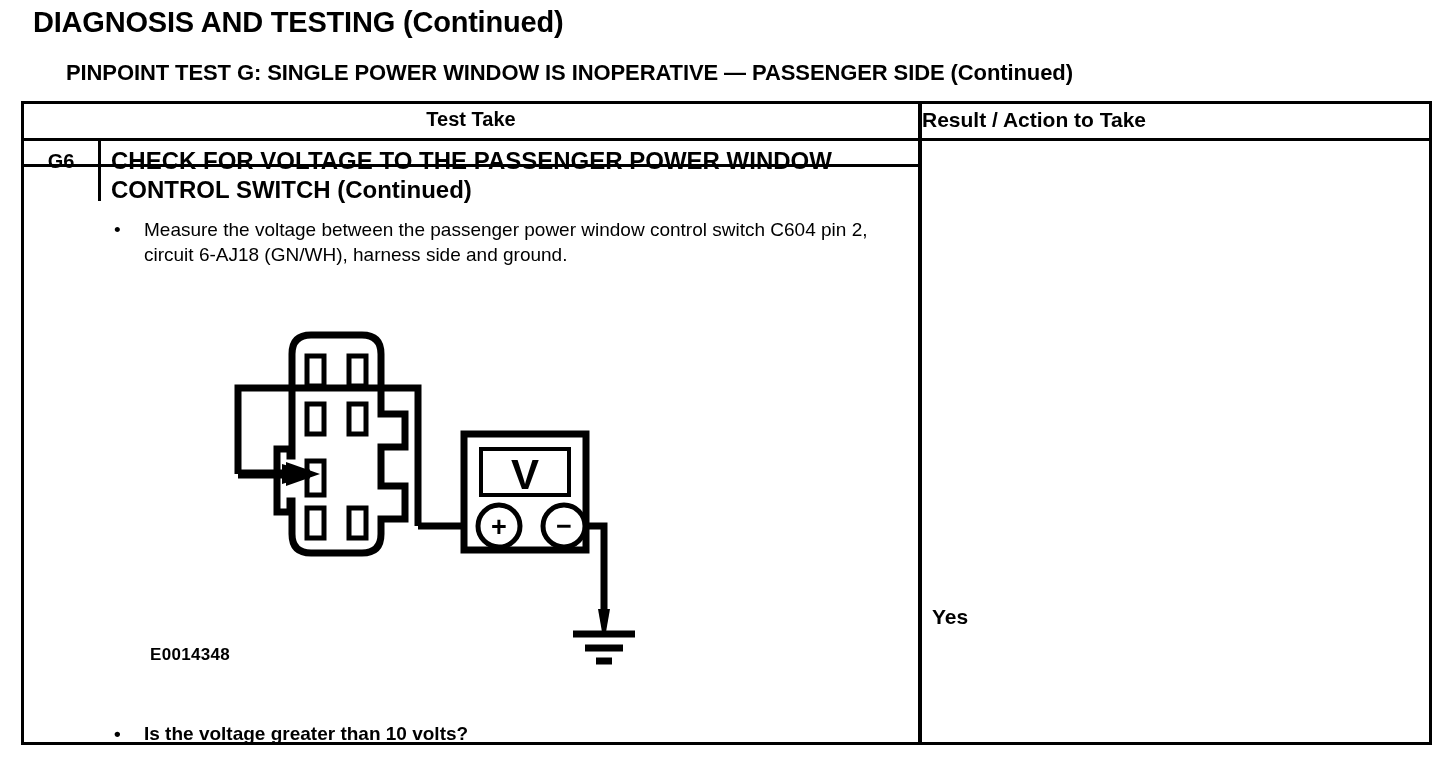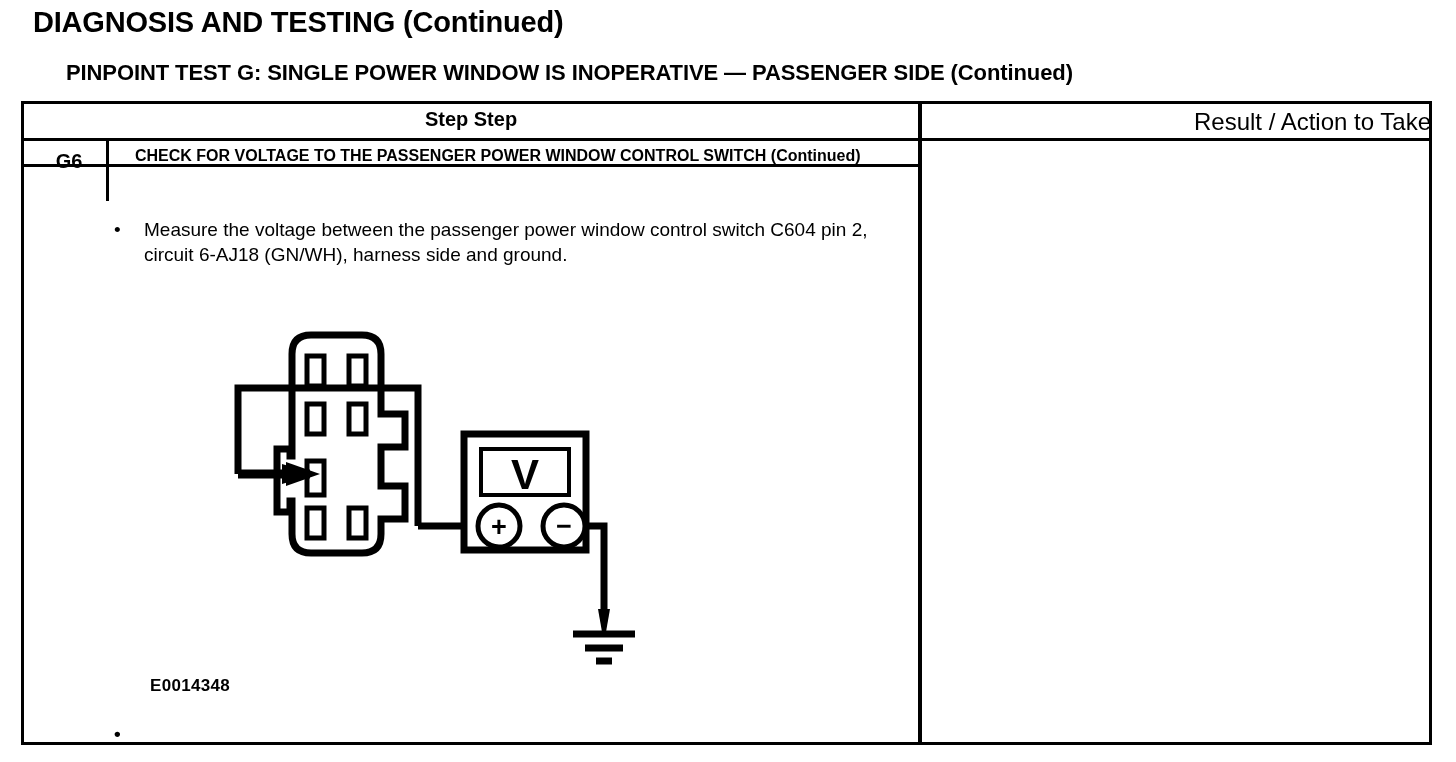--- a/index.html
+++ b/index.html
@@ -75,29 +75,29 @@
     width: 894px;
     text-align: center;
     font-size: 20px;
     font-weight: bold;
   }
   .hdr-result {
     position: absolute;
     left: 898px;
     top: 4px;
     width: 509px;
-    text-align: right;
-    font-size: 24px;
-    font-weight: normal;
+    text-align: left;
+    font-size: 21px;
+    font-weight: bold;
   }
 
   
   .step-band {
     position: absolute;
-    left: 8px;
+    left: 0;
     top: 37px;
     width: 894px;
     height: 60px;
   }
   .step-band-rule {
     position: absolute;
     left: 0;
     top: 60px;
     width: 894px;
     height: 3px;
@@ -118,24 +118,23 @@
     width: 74px;
     text-align: center;
     font-size: 20px;
     font-weight: bold;
   }
   .step-title {
     position: absolute;
     left: 87px;
     top: 5px;
     width: 800px;
-    font-size: 16px;
+    font-size: 24px;
     font-weight: bold;
     line-height: 1.22;
-    margin-left: 16px;
   }
 
   
   .bullet-row {
     position: absolute;
     display: flex;
     font-size: 19px;
     line-height: 1.32;
   }
   .bullet-row .dot {
@@ -153,21 +152,21 @@
   .bullet-question {
     left: 82px;
     top: 617px;
     width: 790px;
     font-weight: bold;
   }
 
   .figure-id {
     position: absolute;
     left: 126px;
-    top: 572px;
+    top: 541px;
     font-size: 17px;
     font-weight: bold;
     letter-spacing: 0.3px;
   }
 
   
   .result-block {
     position: absolute;
     left: 908px;
     width: 495px;
@@ -196,21 +195,21 @@
 
 <div class="page-title">DIAGNOSIS AND TESTING (Continued)</div>
 
 <div class="page-subtitle">PINPOINT TEST  G: SINGLE POWER WINDOW IS INOPERATIVE — PASSENGER SIDE (Continued)</div>
 
 <div class="test-table">
 
   <div class="header-rule"></div>
   <div class="col-divider"></div>
 
-  <div class="hdr-test-step">Step Step</div>
+  <div class="hdr-test-step">Test Take</div>
 
   <div class="hdr-result">Result / Action to Take</div>
 
   <div class="step-band">
     <div class="step-id-divider"></div>
     <div class="step-id">G6</div>
     <div class="step-title">CHECK FOR VOLTAGE TO THE PASSENGER POWER WINDOW CONTROL SWITCH (Continued)</div>
   </div>
   <div class="step-band-rule"></div>
 
@@ -284,21 +283,23 @@
 
     <path d="M 549 530 L 611 530" stroke="#000" stroke-width="7" fill="none"></path>
     <path d="M 561 544 L 599 544" stroke="#000" stroke-width="7" fill="none"></path>
     <path d="M 572 557 L 588 557" stroke="#000" stroke-width="7" fill="none"></path>
   </svg>
 
   <div class="figure-id">E0014348</div>
 
   <div class="bullet-row bullet-question">
     <span class="dot">•</span>
+    <span>Is the voltage greater than 10 volts?</span>
   </div>
 
   <div class="result-block result-yes">
+    <div class="result-label">Yes</div>
   </div>
 
   <div class="result-block result-no">
   </div>
 
 </div>
 
 </body></html>

